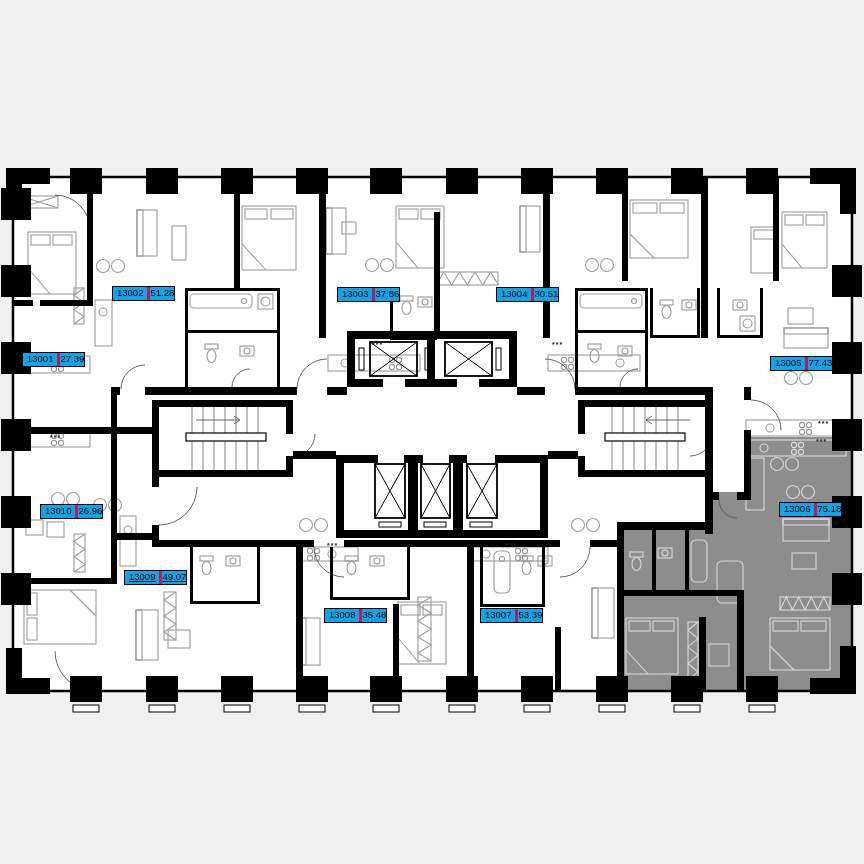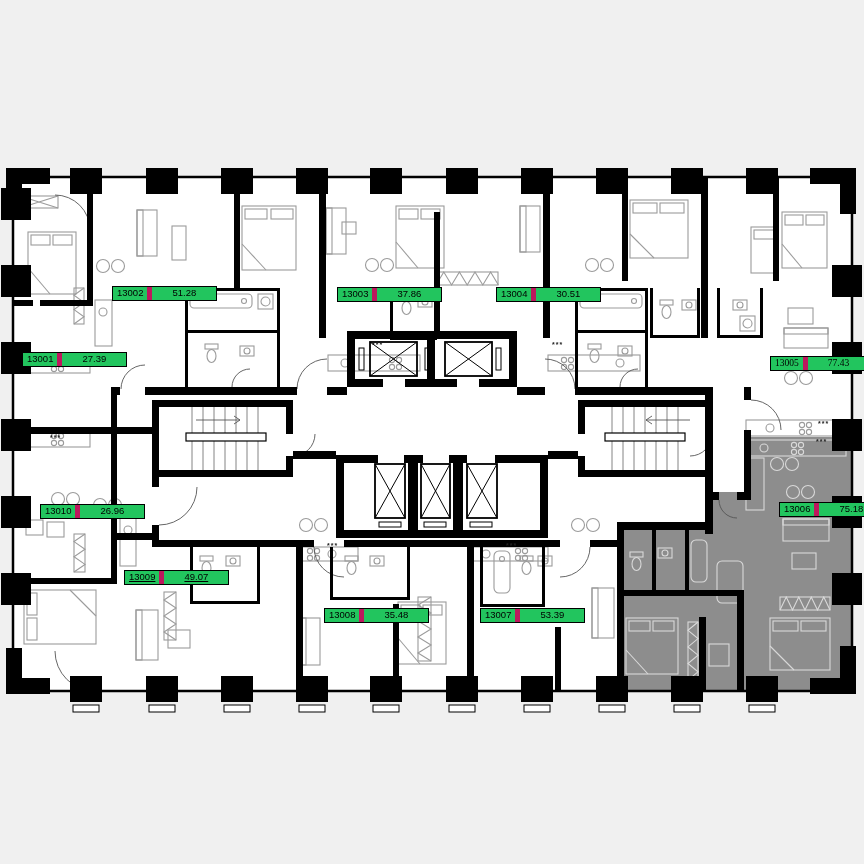--- a/index.html
+++ b/index.html
@@ -1,22 +1,22 @@
 <!DOCTYPE html>
 <html><head>
 <meta charset="utf-8">
 <style>
   html,body{margin:0;padding:0;}
   body{background:#f0f0f0;font-family:"Liberation Sans",sans-serif;}
   .stage{position:relative;width:864px;height:864px;background:#f0f0f0;overflow:hidden;}
   svg{position:absolute;left:0;top:0;}
-  .unit-label{position:absolute;display:flex;align-items:stretch;background:#22c55e;border:1px solid #000;
+  .unit-label{position:absolute;display:flex;align-items:stretch;background:#0ea5e9;border:1px solid #000;
     font-size:9.5px;line-height:1.15;color:#000;white-space:nowrap;z-index:5;cursor:pointer;}
   .unit-label .num{padding:1px 4px;}
-  .unit-label .area{padding:1px 20px;border-left:5px solid #be185d;}
+  .unit-label .area{padding:1px 0;border-left:3px solid #be185d;}
   .mark{position:absolute;font-size:7px;letter-spacing:1px;color:#222;z-index:4;font-weight:bold;}
   .w{fill:#000;}
   .t{fill:#000;}
 </style>
 </head>
 <body>
 
 <div class="stage">
 
 <svg width="864" height="864" viewBox="0 0 864 864">
@@ -527,21 +527,21 @@
   <span class="area">51.28</span>
 </div>
 <div class="unit-label" style="left:309px;top:287px;margin-left:28px;">
   <span class="num">13003</span>
   <span class="area">37.86</span>
 </div>
 <div class="unit-label" style="left:496px;top:287px;">
   <span class="num">13004</span>
   <span class="area">30.51</span>
 </div>
-<div class="unit-label" style="left:770px;top:356px;font-family:Liberation Serif, serif;">
+<div class="unit-label" style="left:770px;top:356px;">
   <span class="num">13005</span>
   <span class="area">77.43</span>
 </div>
 <div class="unit-label" style="left:779px;top:502px;">
   <span class="num">13006</span>
   <span class="area">75.18</span>
 </div>
 <div class="unit-label" style="left:480px;top:608px;">
   <span class="num">13007</span>
   <span class="area">53.39</span>

